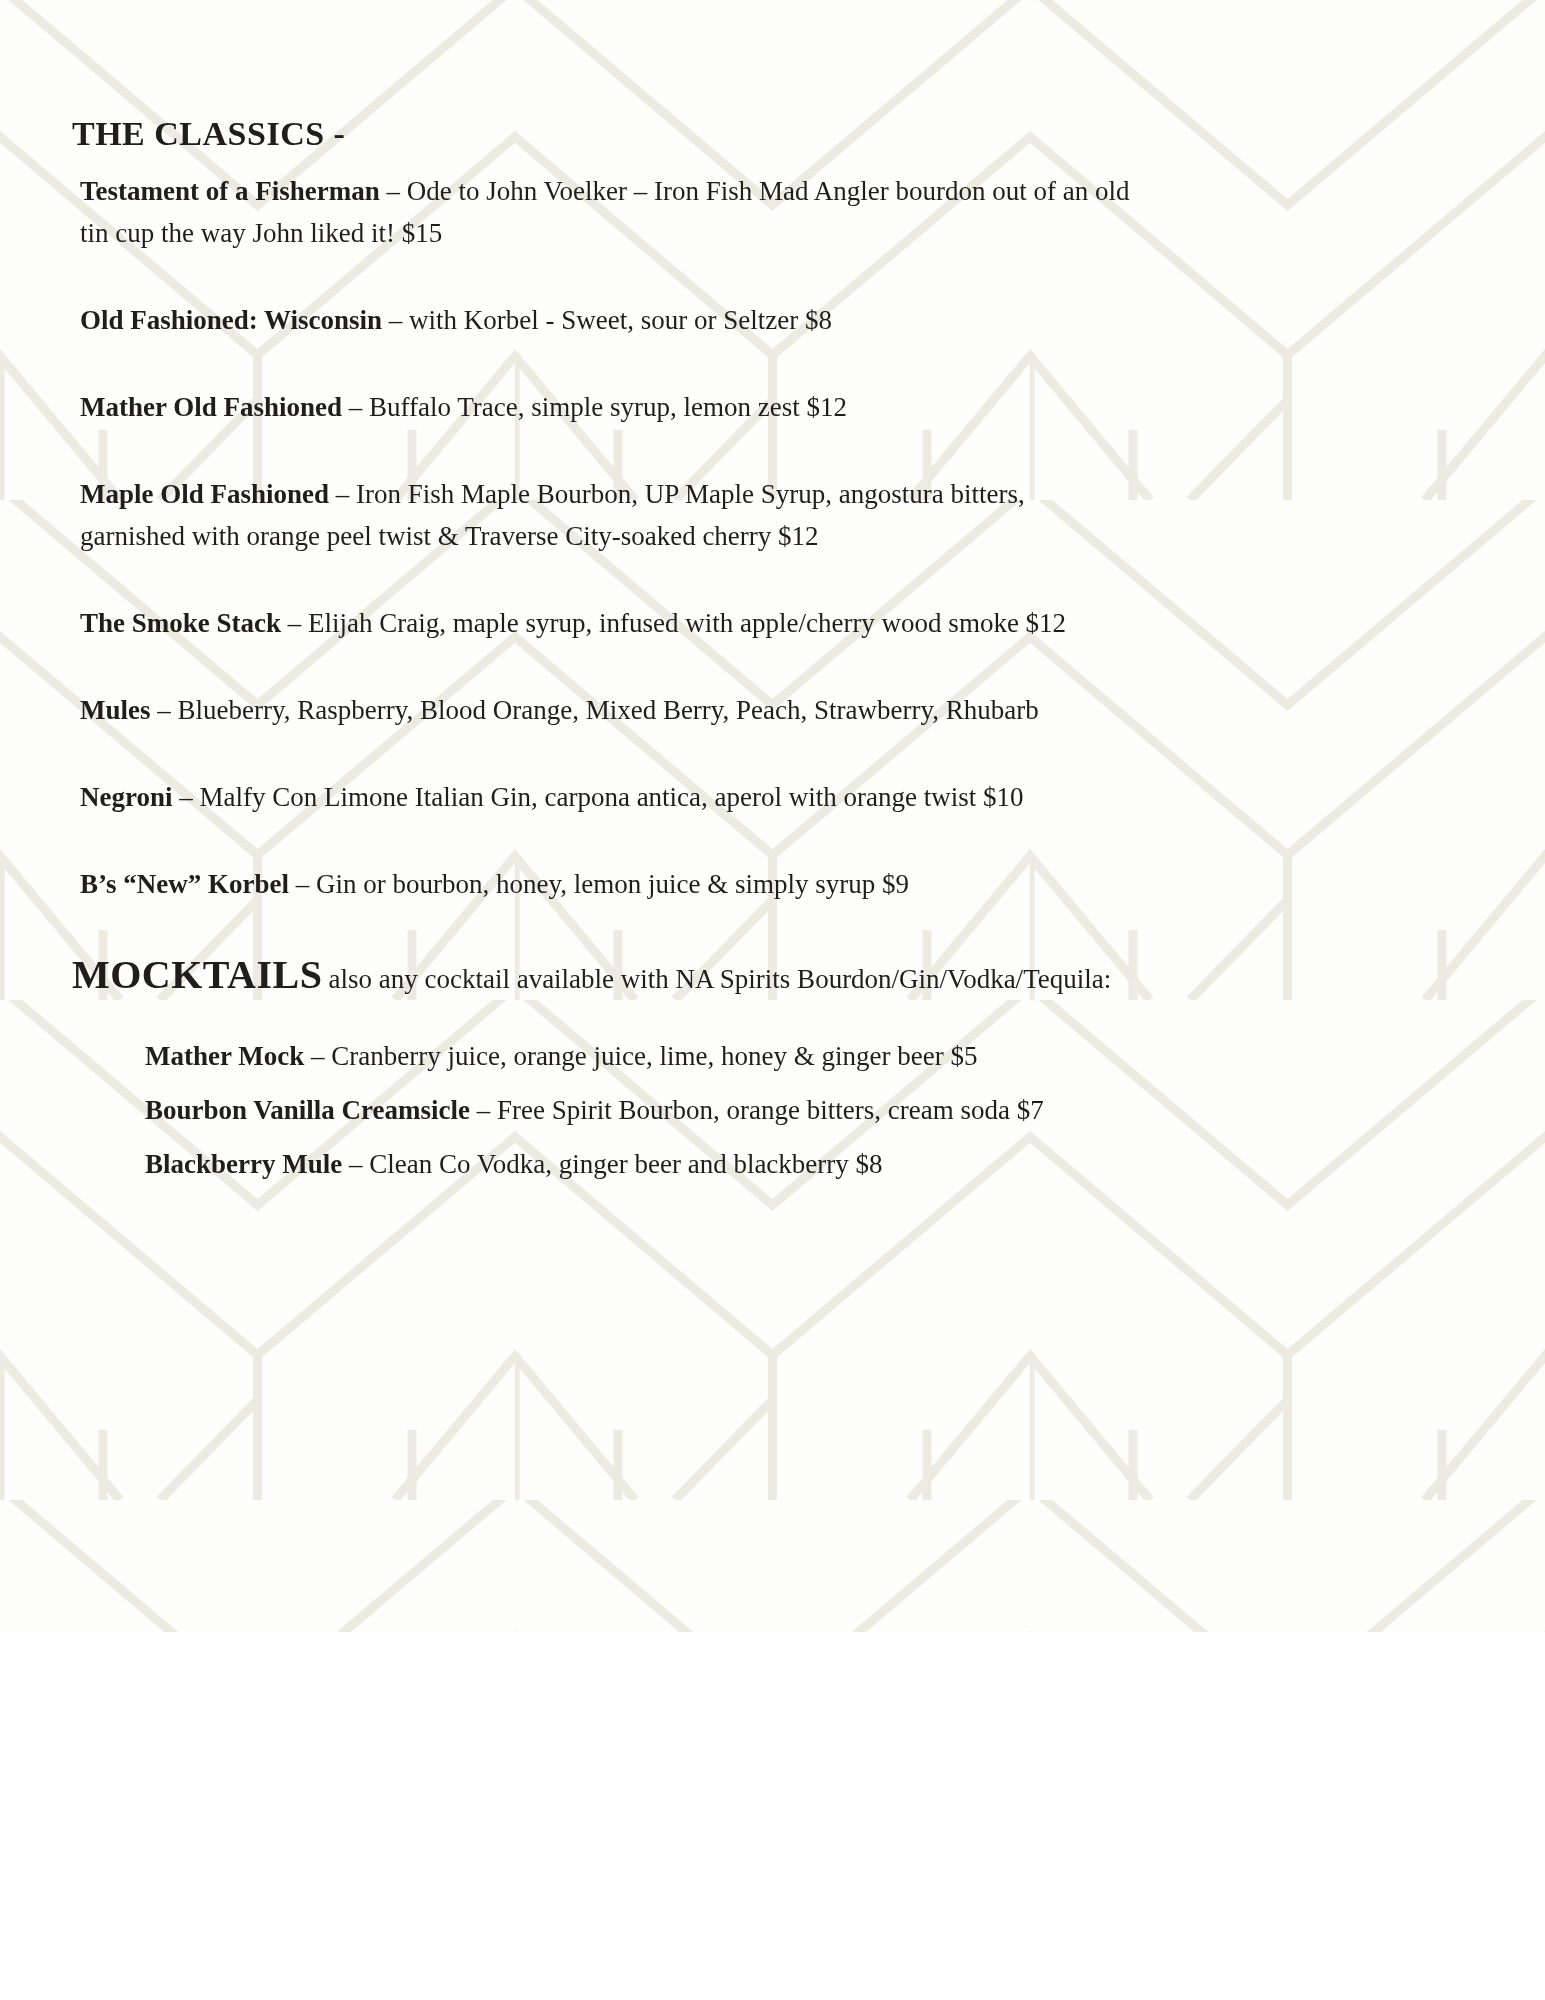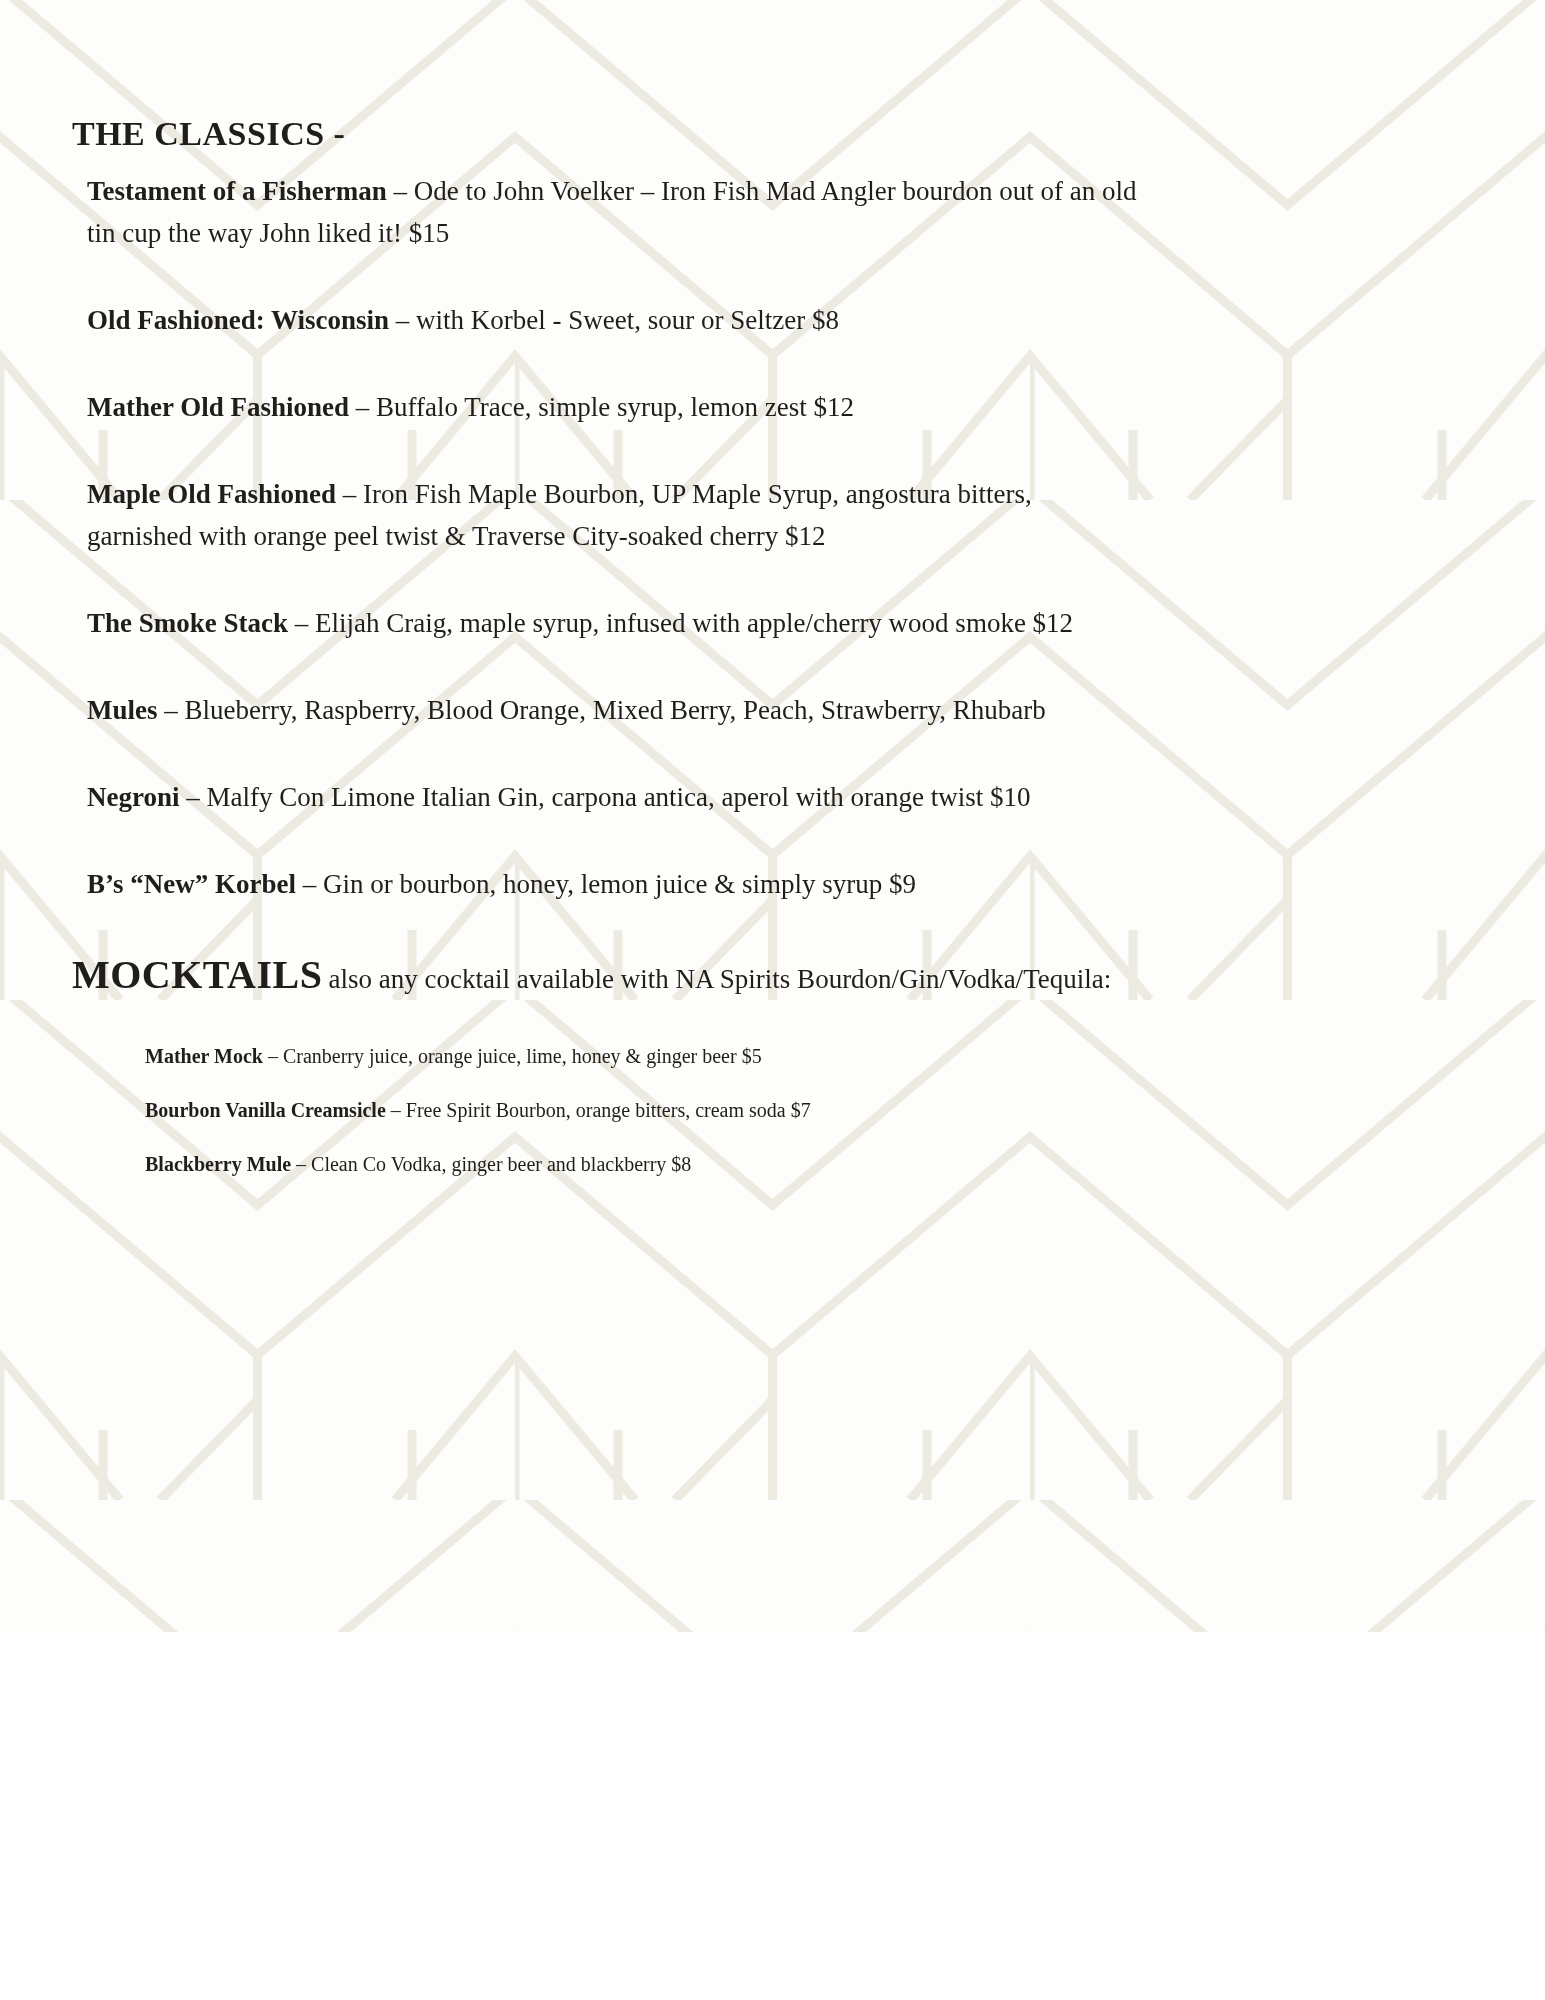--- a/index.html
+++ b/index.html
@@ -34,21 +34,21 @@
   .section-title {
     font-size: 34px;
     line-height: 44px;
     font-weight: 700;
     letter-spacing: 0.5px;
     margin: 0 0 14px 0;
   }
   .item {
     font-size: 27px;
     line-height: 42px;
-    margin: 0 0 45px 15px;
+    margin: 0 0 45px 8px;
     white-space: pre-wrap;
   }
   .item-name {
     font-weight: 700;
   }
   .mocktails {
     margin-top: 15px;
   }
   .mock-heading {
     margin: 0 0 30px 0;
@@ -61,21 +61,21 @@
     letter-spacing: 0.5px;
   }
   .mock-subtitle {
     font-size: 27px;
     font-weight: 400;
   }
   .mock-items {
     padding-left: 73px;
   }
   .mock-item {
-    font-size: 20px;
+    font-size: 27px;
     line-height: 42px;
     margin: 0 0 12px 0;
     white-space: pre-wrap;
   }
 </style>
 </head>
 <body>
 
 <div class="page">
 

